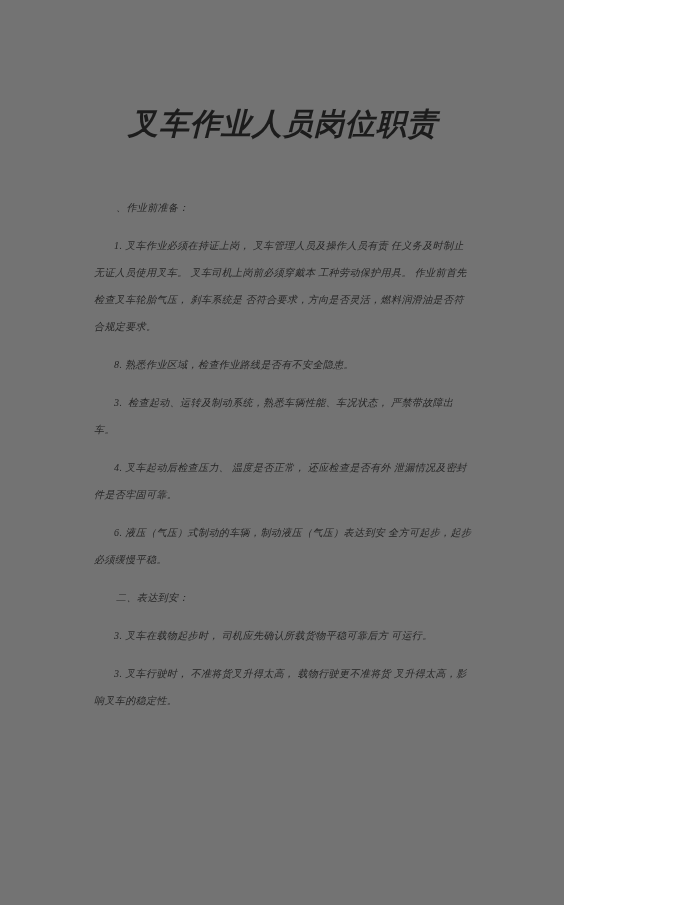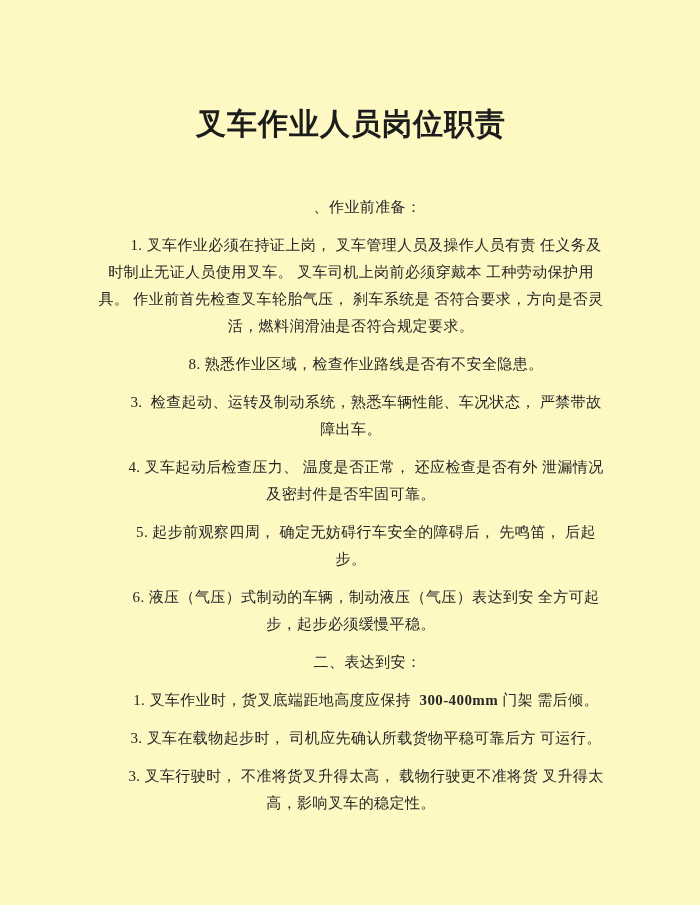--- a/index.html
+++ b/index.html
@@ -9,64 +9,62 @@
   body {
     width: 700px;
     height: 905px;
     background: #ffffff;
     overflow: hidden;
     font-family: "Liberation Serif", "DejaVu Serif", serif;
     color: #262626;
   }
   .page {
     box-sizing: border-box;
-    width: 700px;
+    width: 564px;
     height: 905px;
     padding: 104px 92px 0 94px;
-    background: #fef9c3;
+    background: #737373;
+    font-style: italic;
   }
   .doc-title {
     margin: 0 0 50px 0;
     font-size: 30px;
     line-height: 40px;
     font-weight: bold;
     text-align: center;
     letter-spacing: 1px;
     color: #1c1c1c;
     font-family: "Liberation Serif", "DejaVu Serif", serif;
   }
   .doc-body p {
     margin: 0 0 11px 0;
-    font-size: 15px;
+    font-size: 10px;
     line-height: 27px;
     letter-spacing: 0.4px;
     text-indent: 2em;
     white-space: pre-wrap;
     word-break: break-word;
     color: #262626;
-    text-align: center;
   }
   .doc-body p.section-heading {
     text-indent: 2.2em;
   }
   .bold-run {
     font-weight: bold;
   }
 </style>
 </head>
 <body>
 
 <div class="page">
   <h1 class="doc-title">叉车作业人员岗位职责</h1>
   <div class="doc-body">
       <p class="section-heading">、作业前准备：</p>
       <p><span>1. 叉车作业必须在持证上岗， 叉车管理人员及操作人员有责 任义务及时制止无证人员使用叉车。 叉车司机上岗前必须穿戴本 工种劳动保护用具。 作业前首先检查叉车轮胎气压， 刹车系统是 否符合要求，方向是否灵活，燃料润滑油是否符合规定要求。</span></p>
       <p><span>8. 熟悉作业区域，检查作业路线是否有不安全隐患。</span></p>
       <p><span>3.  检查起动、运转及制动系统，熟悉车辆性能、车况状态， 严禁带故障出车。</span></p>
       <p><span>4. 叉车起动后检查压力、 温度是否正常， 还应检查是否有外 泄漏情况及密封件是否牢固可靠。</span></p>
-      <p><span>5. 起步前观察四周， 确定无妨碍行车安全的障碍后， 先鸣笛， 后起步。</span></p>
       <p><span>6. 液压（气压）式制动的车辆，制动液压（气压）表达到安 全方可起步，起步必须缓慢平稳。</span></p>
       <p class="section-heading">二、表达到安：</p>
-      <p><span>1. 叉车作业时，货叉底端距地高度应保持  </span><span class="bold-run">300-400mm</span><span> 门架 需后倾。</span></p>
       <p><span>3. 叉车在载物起步时， 司机应先确认所载货物平稳可靠后方 可运行。</span></p>
       <p><span>3. 叉车行驶时， 不准将货叉升得太高， 载物行驶更不准将货 叉升得太高，影响叉车的稳定性。</span></p>
     </div>
 </div>
 
 </body></html>

